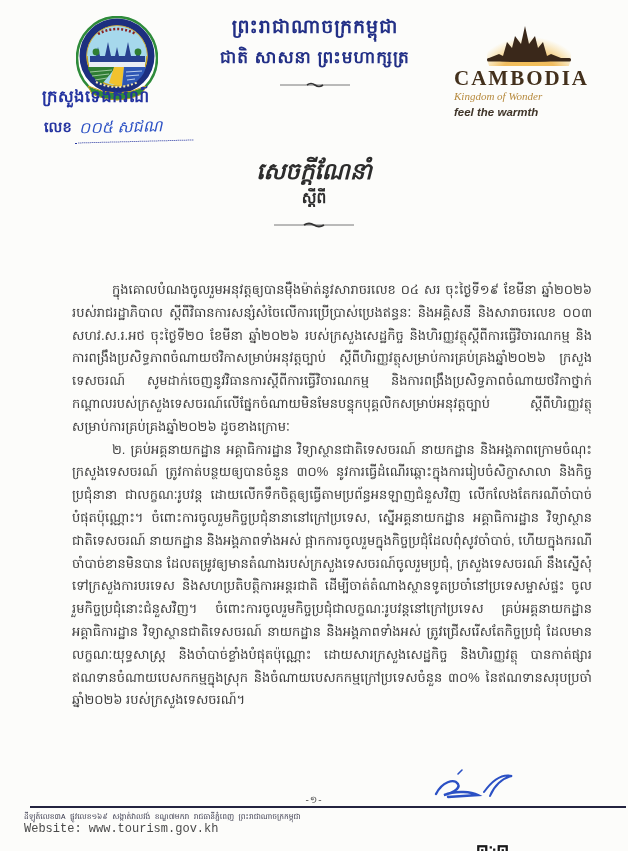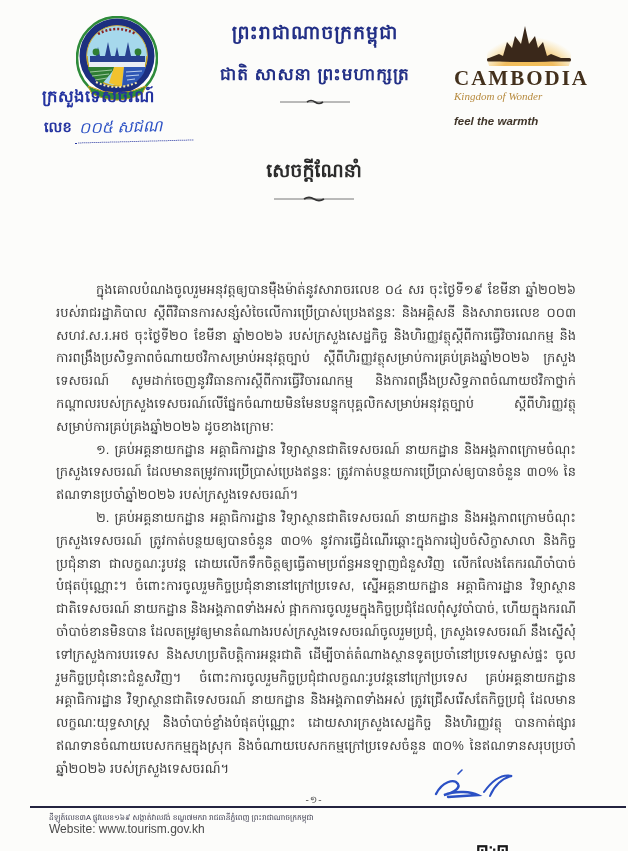--- a/index.html
+++ b/index.html
@@ -9,54 +9,54 @@
     width:628px; height:851px;
     margin:0 auto;
     background:#fcfcfa;
     font-family:"Liberation Sans", sans-serif;
     color:#3a3a3a;
     overflow:hidden;
     box-shadow:0 0 4px rgba(0,0,0,.25);
   }
   
   .seal { position:absolute; left:76px; top:16px; width:82px; height:90px; }
-  .kingdom { position:absolute; left:150px; top:20px; width:330px; text-align:center; color:#222f86; }
+  .kingdom { position:absolute; left:150px; top:14px; width:330px; text-align:center; color:#222f86; }
   .kingdom .l1 { font-size:19px; font-weight:bold; letter-spacing:1px; line-height:26px; }
-  .kingdom .l2 { font-size:17px; font-weight:bold; letter-spacing:1px; line-height:26px; margin-top:16px; }
+  .kingdom .l2 { font-size:17px; font-weight:bold; letter-spacing:1px; line-height:26px; margin-top:5px; }
   .kingdom .orn { margin-top:4px; }
   .brand { position:absolute; right:14px; top:16px; width:160px; text-align:left; }
   .brand .name { font-family:"Liberation Serif", serif; font-size:21px; letter-spacing:2px; color:#43301c; font-weight:bold; margin-top:-4px; }
   .brand .tag1 { font-family:"Liberation Serif", serif; font-style:italic; font-size:11px; color:#b78a3e; margin-top:-1px; }
-  .brand .tag2 { font-style:italic; font-size:11.5px; color:#3f3428; font-weight:bold; margin-top:13px; }
+  .brand .tag2 { font-style:italic; font-size:11.5px; color:#3f3428; font-weight:bold; margin-top:4px; }
   .ministry { position:absolute; left:42px; top:86px; font-size:16.5px; font-weight:bold; color:#2433a0; letter-spacing:.5px; }
   .refline { position:absolute; left:44px; top:116px; font-size:14.5px; color:#2433a0; font-weight:bold; white-space:nowrap; }
   .refline .hand {
     display:inline-block; min-width:118px;
     font-size:16px; font-weight:normal; font-style:italic;
     color:#2b50c4; transform:rotate(-1.5deg);
     border-bottom:1.5px dotted #2433a0;
     padding:0 6px 1px 4px; margin-left:3px;
   }
   
   .titleblock { position:absolute; left:0; top:158px; width:100%; text-align:center; color:#2c2c2c; }
-  .titleblock .doctype { font-size:19px; font-weight:bold; line-height:26px; }
+  .titleblock .doctype { font-size:23px; font-weight:bold; line-height:26px;font-style:italic; }
   .titleblock .about { font-size:15.5px; font-weight:bold; line-height:24px; margin-top:2px; }
   .titleblock .t1, .titleblock .t2 { font-size:15.5px; font-weight:bold; line-height:24px; }
   .titleblock .orn { margin-top:5px; }
   
-  .bodytext { position:absolute; left:56px; top:279px; width:520px; }
+  .bodytext { position:absolute; left:72px; top:279px; width:520px; }
   .bodytext p {
     font-size:13px; line-height:22.8px; text-align:justify;
     text-indent:40px; color:#3c3c3c;
   }
   
   .signature { position:absolute; left:428px; top:768px; }
   .pagenum { position:absolute; left:0; top:793px; width:100%; text-align:center; font-size:10px; color:#5a5a5a; letter-spacing:1px; }
   .footrule { position:absolute; left:30px; top:806px; width:596px; height:2px; background:#23233f; }
-  .footleft { position:absolute; left:49px; top:812px; width:400px; }
+  .footleft { position:absolute; left:24px; top:812px; width:400px;font-family:Liberation Mono, monospace; }
   .footleft .addr { font-size:7.5px; color:#36364a; line-height:11px; }
   .footleft .site, .footleft .tg { font-size:12px; color:#4a4a4a; line-height:12px; }
   .footright { position:absolute; left:476px; top:808px; display:flex; align-items:center;margin-top:36px; }
   .qr { width:33px; height:33px; flex:0 0 auto; }
   .contact { margin-left:4px; padding-top:4px; }
   .contact .ph { font-size:8.5px; color:#2a2a44; line-height:12px; white-space:nowrap; }
   .contact .em { font-size:8.5px; color:#3a3a3a; line-height:12px; white-space:nowrap; }
 </style>
 </head>
 <body>
@@ -113,39 +113,39 @@
       </defs>
       <ellipse cx="75" cy="40" rx="42" ry="32" fill="url(#sun)"></ellipse>
       <path d="M35 42 l10 -4 4 2 4 -14 5 6 3 -12 6 8 4 -18 4 18 6 -8 3 12 5 -6 4 14 4 -2 10 4 q-3 4 -36 4 q-33 0 -36 -4 z" fill="#3a281a"></path>
       <rect x="33" y="42" width="84" height="3.5" rx="1.5" fill="#3a281a"></rect>
     </svg>
     <div class="name">CAMBODIA</div>
     <div class="tag1">Kingdom of Wonder</div>
     <div class="tag2">feel the warmth</div>
   </div>
 
-  <div class="ministry">ក្រសួងទេសចរណ៍</div>
+  <div class="ministry">ក្រសួងទេងករណ៍</div>
 
   <div class="refline">
     <span>លេខ</span><span class="hand">០០៥ សជណ</span>
   </div>
 
   <div class="titleblock">
     <div class="doctype">សេចក្តីណែនាំ</div>
+    <div class="about">ស្តីពី</div>
     <div class="orn">
       <svg width="80" height="8" viewBox="0 0 80 8">
         <line x1="0" y1="4" x2="80" y2="4" stroke="#555" stroke-width="0.8"></line>
         <path d="M30 4 q5 -3 10 0 q5 3 10 0" stroke="#333" stroke-width="1.8" fill="none"></path>
       </svg>
     </div>
   </div>
 
   <div class="bodytext">
     <p>ក្នុងគោលបំណងចូលរួមអនុវត្តឲ្យបានម៉ឺងម៉ាត់នូវសារាចរលេខ ០៤ សរ ចុះថ្ងៃទី១៩ ខែមីនា ឆ្នាំ២០២៦ របស់រាជរដ្ឋាភិបាល ស្តីពីវិធានការសន្សំសំចៃលើការប្រើប្រាស់ប្រេងឥន្ធនៈ និងអគ្គិសនី និងសារាចរលេខ ០០៣ សហវ.ស.រ.អថ ចុះថ្ងៃទី២០ ខែមីនា ឆ្នាំ២០២៦ របស់ក្រសួងសេដ្ឋកិច្ច និងហិរញ្ញវត្ថុស្តីពីការធ្វើវិចារណកម្ម និងការពង្រឹងប្រសិទ្ធភាពចំណាយថវិកាសម្រាប់អនុវត្តច្បាប់ ស្តីពីហិរញ្ញវត្ថុសម្រាប់ការគ្រប់គ្រងឆ្នាំ២០២៦ ក្រសួងទេសចរណ៍ សូមដាក់ចេញនូវវិធានការស្តីពីការធ្វើវិចារណកម្ម និងការពង្រឹងប្រសិទ្ធភាពចំណាយថវិកាថ្នាក់កណ្តាលរបស់ក្រសួងទេសចរណ៍លើផ្នែកចំណាយមិនមែនបន្ទុកបុគ្គលិកសម្រាប់អនុវត្តច្បាប់ ស្តីពីហិរញ្ញវត្ថុសម្រាប់ការគ្រប់គ្រងឆ្នាំ២០២៦ ដូចខាងក្រោមៈ</p>
-    <p>១. គ្រប់អគ្គនាយកដ្ឋាន អគ្គាធិការដ្ឋាន វិទ្យាស្ថានជាតិទេសចរណ៍ នាយកដ្ឋាន និងអង្គភាពក្រោមចំណុះក្រសួងទេសចរណ៍ ដែលមានតម្រូវការប្រើប្រាស់ប្រេងឥន្ធនៈ ត្រូវកាត់បន្ថយការប្រើប្រាស់ឲ្យបានចំនួន ៣០% នៃឥណទានប្រចាំឆ្នាំ២០២៦ របស់ក្រសួងទេសចរណ៍។</p>
     <p>២. គ្រប់អគ្គនាយកដ្ឋាន អគ្គាធិការដ្ឋាន វិទ្យាស្ថានជាតិទេសចរណ៍ នាយកដ្ឋាន និងអង្គភាពក្រោមចំណុះក្រសួងទេសចរណ៍ ត្រូវកាត់បន្ថយឲ្យបានចំនួន ៣០% នូវការធ្វើដំណើរឆ្ពោះក្នុងការរៀបចំសិក្ខាសាលា និងកិច្ចប្រជុំនានា ជាលក្ខណៈរូបវន្ត ដោយលើកទឹកចិត្តឲ្យធ្វើតាមប្រព័ន្ធអនឡាញជំនួសវិញ លើកលែងតែករណីចាំបាច់បំផុតប៉ុណ្ណោះ។ ចំពោះការចូលរួមកិច្ចប្រជុំនានានៅក្រៅប្រទេស, ស្នើអគ្គនាយកដ្ឋាន អគ្គាធិការដ្ឋាន វិទ្យាស្ថានជាតិទេសចរណ៍ នាយកដ្ឋាន និងអង្គភាពទាំងអស់ ផ្អាកការចូលរួមក្នុងកិច្ចប្រជុំដែលពុំសូវចាំបាច់, ហើយក្នុងករណីចាំបាច់ខានមិនបាន ដែលតម្រូវឲ្យមានតំណាងរបស់ក្រសួងទេសចរណ៍ចូលរួមប្រជុំ, ក្រសួងទេសចរណ៍ នឹងស្នើសុំទៅក្រសួងការបរទេស និងសហប្រតិបត្តិការអន្តរជាតិ ដើម្បីចាត់តំណាងស្ថានទូតប្រចាំនៅប្រទេសម្ចាស់ផ្ទះ ចូលរួមកិច្ចប្រជុំនោះជំនួសវិញ។ ចំពោះការចូលរួមកិច្ចប្រជុំជាលក្ខណៈរូបវន្តនៅក្រៅប្រទេស គ្រប់អគ្គនាយកដ្ឋាន អគ្គាធិការដ្ឋាន វិទ្យាស្ថានជាតិទេសចរណ៍ នាយកដ្ឋាន និងអង្គភាពទាំងអស់ ត្រូវជ្រើសរើសតែកិច្ចប្រជុំ ដែលមានលក្ខណៈយុទ្ធសាស្ត្រ និងចាំបាច់ខ្លាំងបំផុតប៉ុណ្ណោះ ដោយសារក្រសួងសេដ្ឋកិច្ច និងហិរញ្ញវត្ថុ បានកាត់ផ្សារឥណទានចំណាយបេសកកម្មក្នុងស្រុក និងចំណាយបេសកកម្មក្រៅប្រទេសចំនួន ៣០% នៃឥណទានសរុបប្រចាំឆ្នាំ២០២៦ របស់ក្រសួងទេសចរណ៍។</p>
   </div>
 
   <div class="signature">
     <svg width="90" height="36" viewBox="0 0 90 36">
       <path d="M8 26 C14 14, 26 10, 30 16 C33 21, 22 26, 16 27 C28 22, 44 24, 50 27 L20 29" stroke="#2b50c4" stroke-width="2.4" fill="none" stroke-linecap="round"></path>
       <path d="M56 24 C66 10, 76 6, 84 8 C74 10, 66 18, 62 28" stroke="#2b50c4" stroke-width="2" fill="none" stroke-linecap="round"></path>
       <path d="M30 6 L34 2" stroke="#2b50c4" stroke-width="1.6" stroke-linecap="round"></path>
     </svg>
   </div>

